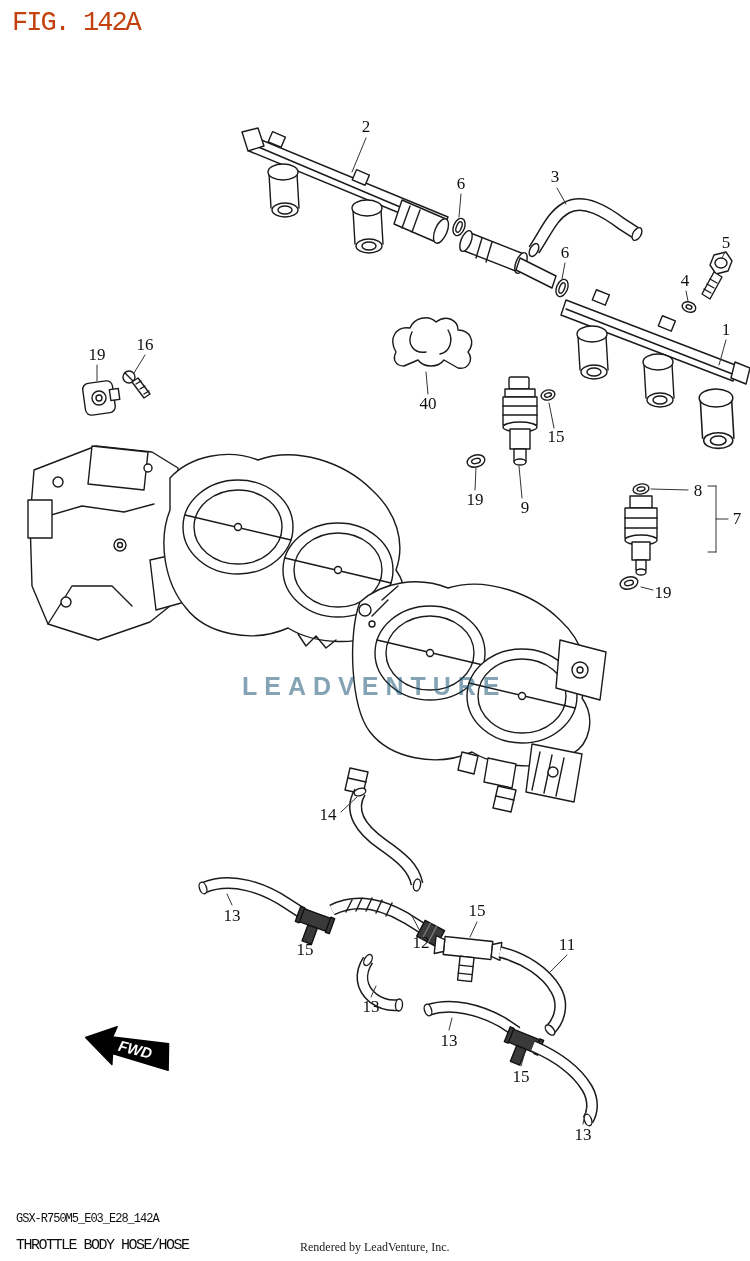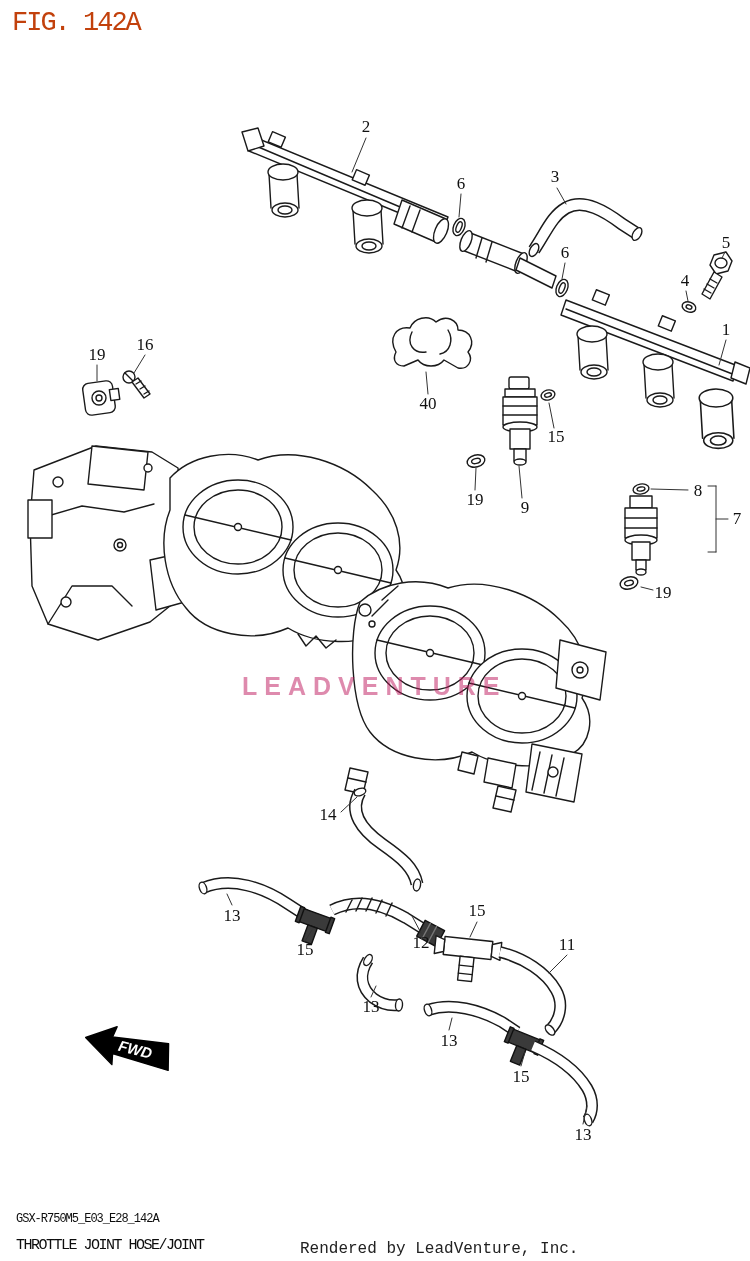--- a/index.html
+++ b/index.html
@@ -14,21 +14,21 @@
   .fig-title {
     position: absolute; left: 12px; top: 8px;
     font-family: "Liberation Mono", monospace;
     font-size: 27px; letter-spacing: -2px;
     color: #c2410c; z-index: 4;
   }
   .watermark {
     position: absolute; left: 242px; top: 672px;
     font-family: "Liberation Sans", sans-serif;
     font-weight: bold; font-size: 25px; letter-spacing: 7px;
-    color: #be185d; opacity: 0.5; z-index: 3;
+    color: #0c4a6e; opacity: 0.5; z-index: 3;
     pointer-events: none;
   }
   svg.diagram { position: absolute; left: 0; top: 0; z-index: 2; }
   .callout-layer { position: absolute; left: 0; top: 0; width: 750px; height: 1261px; z-index: 4; }
   .callout {
     position: absolute; transform: translate(-50%, -50%);
     font-family: "Liberation Serif", serif;
     font-size: 17px; color: #101010; white-space: nowrap;
   }
   .footer-code {
@@ -36,22 +36,22 @@
     font-family: "Liberation Mono", monospace;
     font-size: 12px; letter-spacing: -1px; color: #0d0d0d; z-index: 4;
   }
   .footer-desc {
     position: absolute; left: 16px; top: 1237px;
     font-family: "Liberation Mono", monospace;
     font-size: 15px; letter-spacing: -1.5px; color: #0d0d0d; z-index: 4;
   }
   .footer-rendered {
     position: absolute; left: 300px; top: 1240px;
-    font-family: Liberation Mono, monospace;
-    font-size: 16px; color: #222; z-index: 4;
+    font-family: Liberation Serif, serif;
+    font-size: 12px; color: #222; z-index: 4;
   }
 </style>
 </head>
 <body>
 
 <div class="fig-title">FIG. 142A</div>
 <div class="watermark">LEADVENTURE</div>
 
 <svg class="diagram" width="750" height="1261" viewBox="0 0 750 1261" xmlns="http://www.w3.org/2000/svg">
   <defs>
@@ -386,14 +386,14 @@
     <div class="callout" style="left: 421px; top: 943px;">12</div>
     <div class="callout" style="left: 477px; top: 911px;">15</div>
     <div class="callout" style="left: 567px; top: 945px;">11</div>
     <div class="callout" style="left: 371px; top: 1007px;">13</div>
     <div class="callout" style="left: 449px; top: 1041px;">13</div>
     <div class="callout" style="left: 521px; top: 1077px;">15</div>
     <div class="callout" style="left: 583px; top: 1135px;">13</div>
   </div>
 
 <div class="footer-code">GSX-R750M5_E03_E28_142A</div>
-<div class="footer-desc">THROTTLE JOINT HOSE/JOINT</div>
+<div class="footer-desc">THROTTLE BODY HOSE/HOSE</div>
 <div class="footer-rendered">Rendered by LeadVenture, Inc.</div>
 
 </body></html>

